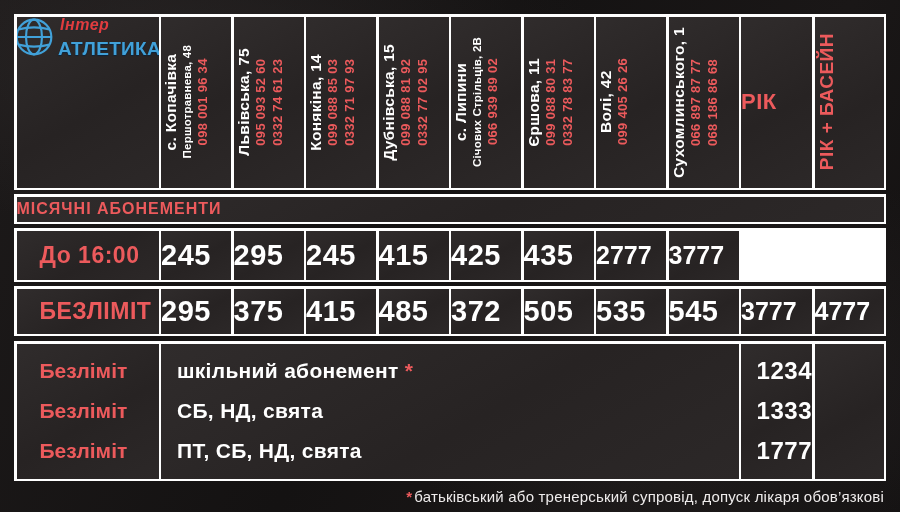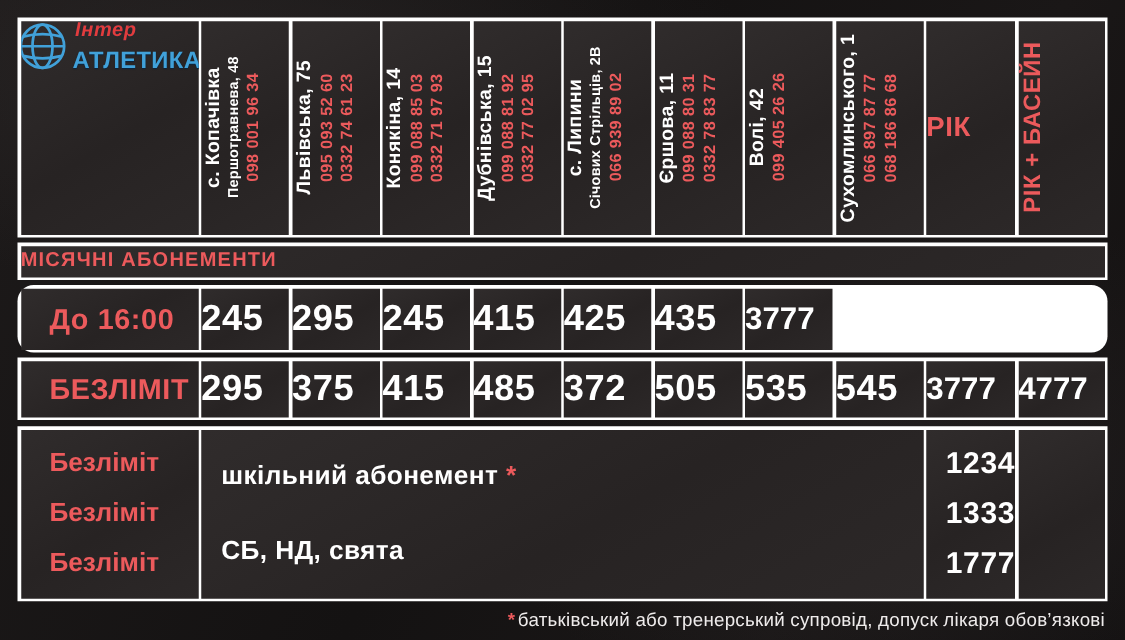--- a/index.html
+++ b/index.html
@@ -57,21 +57,21 @@
   .loc-sub{color:#fff;font-weight:600;font-size:11.5px;letter-spacing:.2px;}
   .loc-phone{color:var(--accent);font-weight:700;font-size:13px;letter-spacing:.3px;}
   .year-head{color:var(--accent);font-weight:700;font-size:22px;letter-spacing:.5px;}
   .year-pool-head{color:var(--accent);font-weight:700;font-size:19px;letter-spacing:.5px;}
 
   
   .banner-block{grid-template-columns:1fr;height:30px;}
   .banner-cell span{color:var(--accent);font-weight:700;font-size:16px;letter-spacing:1px;}
 
   
-  .row1{height:54px;border-radius:13px;}
+  .row1{height:54px;}
   .row2{height:50px;margin-bottom:5px;}
   .label-cell{justify-content:flex-start;padding-left:23px;}
   .label-cell span{color:var(--accent);font-weight:700;font-size:23px;letter-spacing:.5px;}
   .value-cell span{color:#fff;font-weight:700;font-size:29px;letter-spacing:.5px;}
   .value-big span{font-size:25px;letter-spacing:0;}
 
   
   .bottom-block{grid-template-columns:142px 577.5px 71px 69px;height:140px;margin-bottom:0;}
   .stack{flex-direction:column;justify-content:space-around;align-items:stretch;
     padding-top:8px;padding-bottom:8px;}
@@ -217,20 +217,23 @@
     <div class="cell value-cell">
         <span>415</span>
       </div>
     <div class="cell value-cell">
         <span>425</span>
       </div>
     <div class="cell value-cell">
         <span>435</span>
       </div>
     <div class="cell value-cell value-big">
+        <span>2777</span>
+      </div>
+    <div class="cell value-cell value-big">
         <span>3777</span>
       </div>
   </div>
 
   <div class="block cols11 row2">
     <div class="cell label-cell">
         <span>БЕЗЛІМІТ</span>
       </div>
     <div class="cell value-cell">
         <span>295</span>
@@ -270,20 +273,23 @@
       <span class="b-label">Безліміт</span>
       <span class="b-label">Безліміт</span>
     </div>
     <div class="cell stack">
       <span class="b-desc">
         <span>шкільний абонемент</span> <span class="ast">*</span>
       </span>
       <span class="b-desc">
         <span>СБ, НД, свята</span> 
       </span>
+      <span class="b-desc">
+        <span>ПТ, СБ, НД, свята</span> 
+      </span>
     </div>
     <div class="cell stack">
       <span class="b-price">1234</span>
       <span class="b-price">1333</span>
       <span class="b-price">1777</span>
     </div>
     <div class="cell"></div>
   </div>
 
   <div class="footnote">

